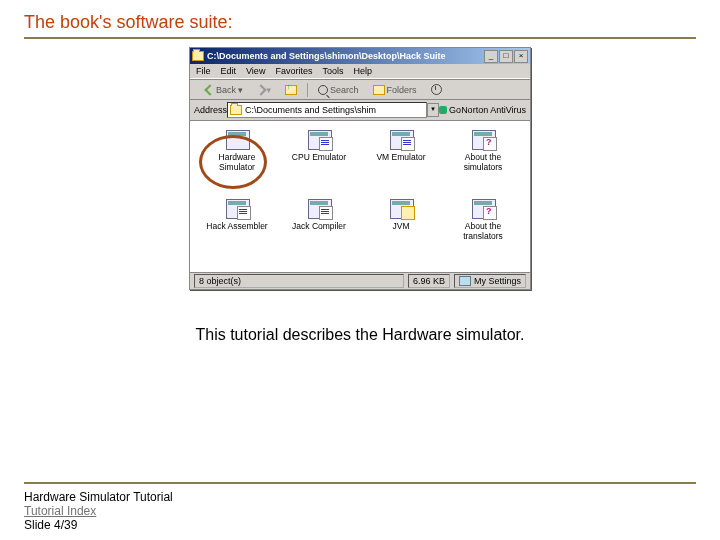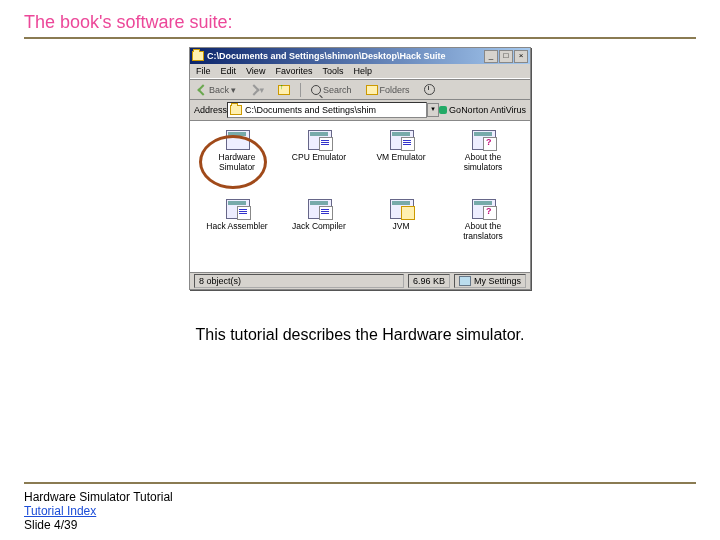--- a/index.html
+++ b/index.html
@@ -14,21 +14,21 @@
   }
   .slide {
     padding: 12px 24px 8px 24px;
     box-sizing: border-box;
     height: 100%;
     display: flex;
     flex-direction: column;
   }
   .title {
     font-size: 18px;
-    color: #ec4899;
+    color: #c2410c;
     padding-bottom: 4px;
     border-bottom: 2px solid #8a7b52;
   }
   .content {
     flex: 1;
     display: flex;
     flex-direction: column;
     align-items: center;
     padding-top: 8px;
   }
@@ -76,21 +76,21 @@
   .title-btn {
     width:12px; height:11px; background:#d6d3ce; border:1px solid #888;
     font-size:8px; line-height:9px; text-align:center; color:#000;
   }
   .menubar {
     display:flex; gap:10px; padding:2px 6px; background:#d6d3ce;
     border-bottom:1px solid #fff;
   }
   .menubar span { font-size:9px; color:#000; }
   .toolbar {
-    display:flex; align-items:center; gap:6px; padding:2px 5px;
+    display:flex; align-items:center; gap:6px; padding:2px 12px;
     border-top:1px solid #888; border-bottom:1px solid #888;
     background:#d6d3ce;
   }
   .tb-btn {
     display:flex; align-items:center; gap:2px; padding:1px 3px;
     border:1px solid transparent; font-size:9px; color:#555;
   }
   .tb-btn.dis { color:#999; }
   .tb-sep { width:1px; height:14px; background:#999; }
   .tb-icon {
@@ -173,21 +173,21 @@
   }
   .footer {
     border-top: 2px solid #8a7b52;
     padding-top: 6px;
     display: flex;
     justify-content: space-between;
     align-items: baseline;
     font-size: 12px;
     flex-direction: column;
   }
-  .footer .link { color: #1d4ed8; text-decoration: underline; cursor:pointer;}
+  .footer .link { color: #737373; text-decoration: underline; cursor:pointer;}
 </style>
 </head>
 <body>
 
 <div class="slide">
   <div class="title">The book's software suite:</div>
 
   <div class="content">
     <div class="explorer-wrap">
 

